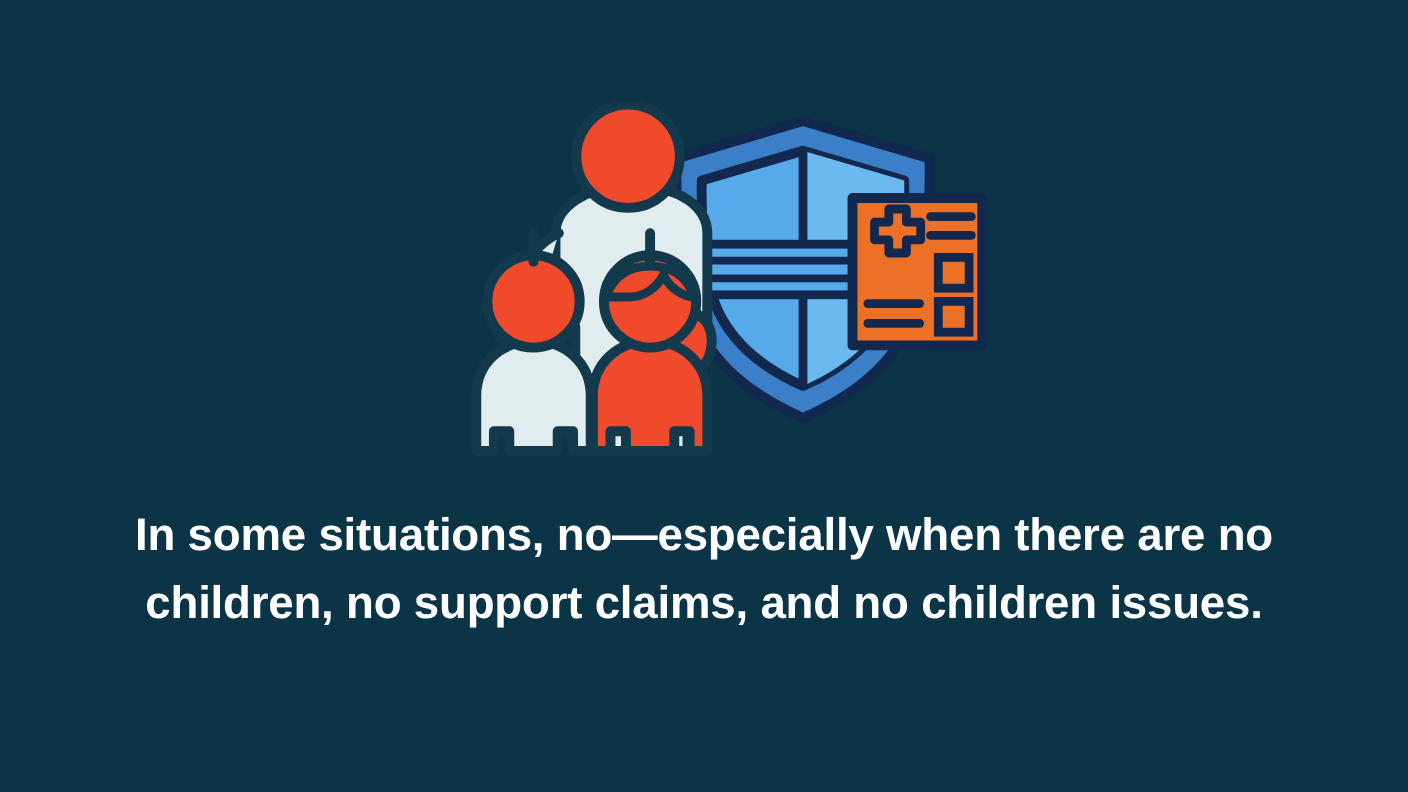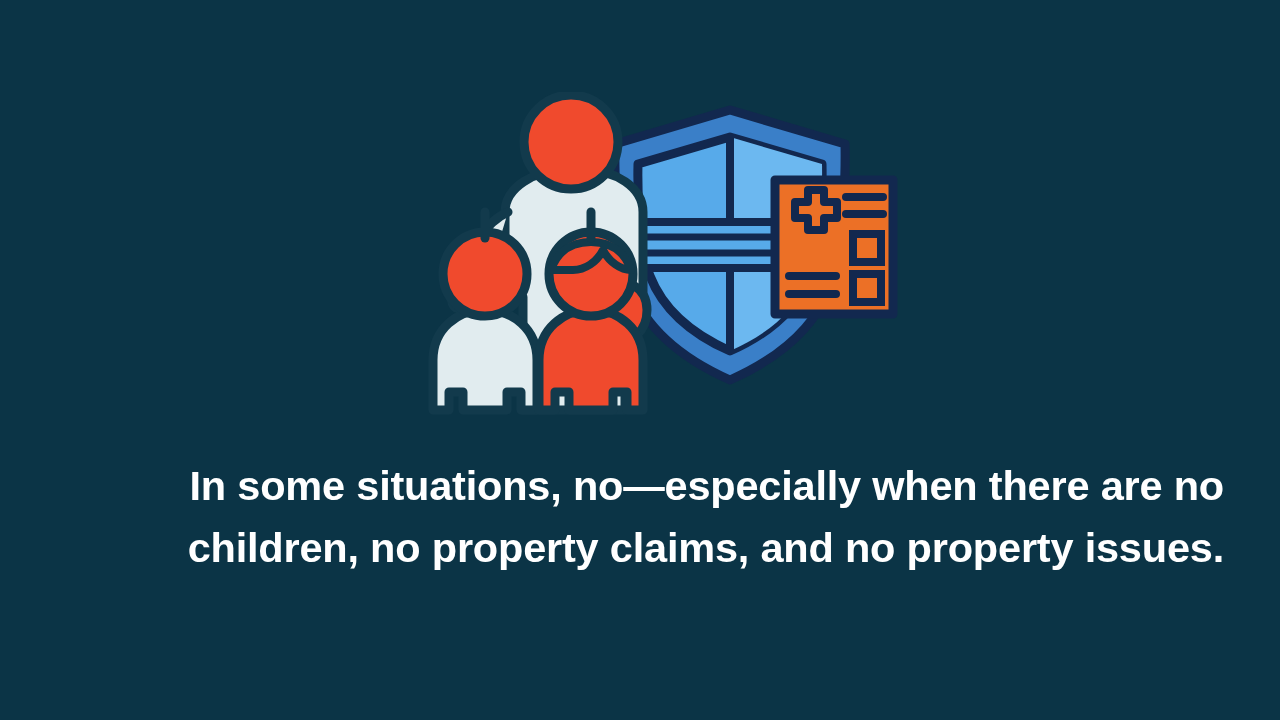--- a/index.html
+++ b/index.html
@@ -39,21 +39,21 @@
   }
 
   
   #caption {
     position: absolute;
     left: 0;
     top: 455px;
     width: 1280px;
     padding: 0 56px;
     box-sizing: border-box;
-    text-align: right;
+    text-align: center;
     color: #ffffff;
     font-family: "Liberation Sans", sans-serif;
     font-weight: 700;
     font-size: 41.5px;
     line-height: 62px;
     letter-spacing: -0.2px;
     white-space: nowrap;
   }
   #caption .cap-line {
     display: block;
@@ -180,16 +180,16 @@
                  C190 178 182 178 176 178 Z" fill="#f04a2d" stroke="#123a4c" stroke-width="8" stroke-linejoin="round"></path>
 
         <line x1="216" y1="146" x2="216" y2="120" stroke="#123a4c" stroke-width="9" stroke-linecap="round"></line>
       </g>
 
     </svg>
   </div>
 
   <div id="caption">
     <span class="cap-line">In some situations, no—especially when there are no</span>
-    <span class="cap-line">children, no property claims, and no property issues.</span>
+    <span class="cap-line">children, no support claims, and no children issues.</span>
   </div>
 
 </div>
 
 </body></html>

